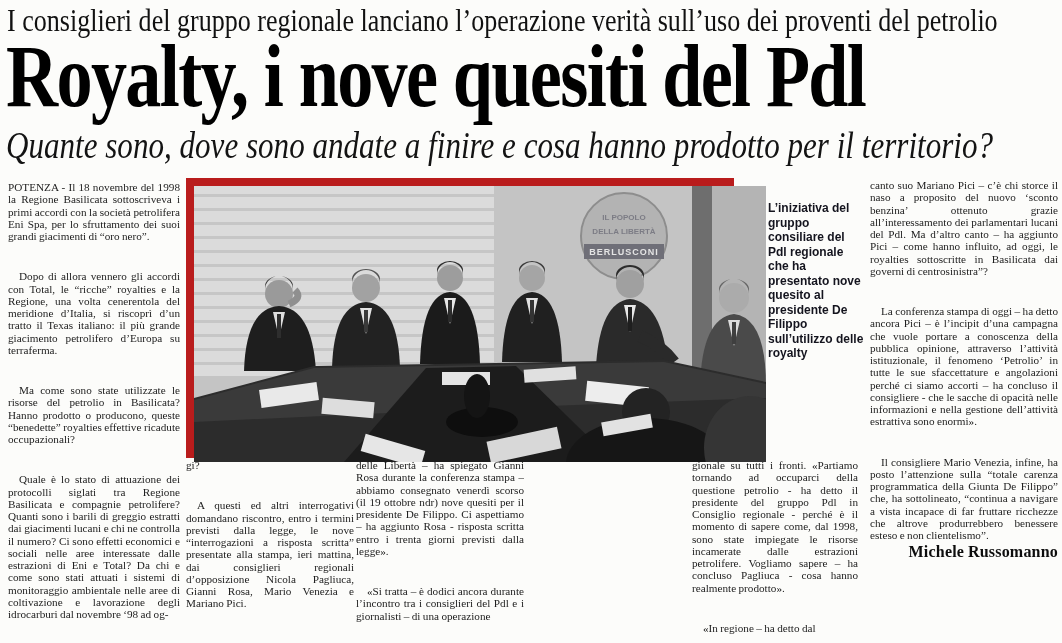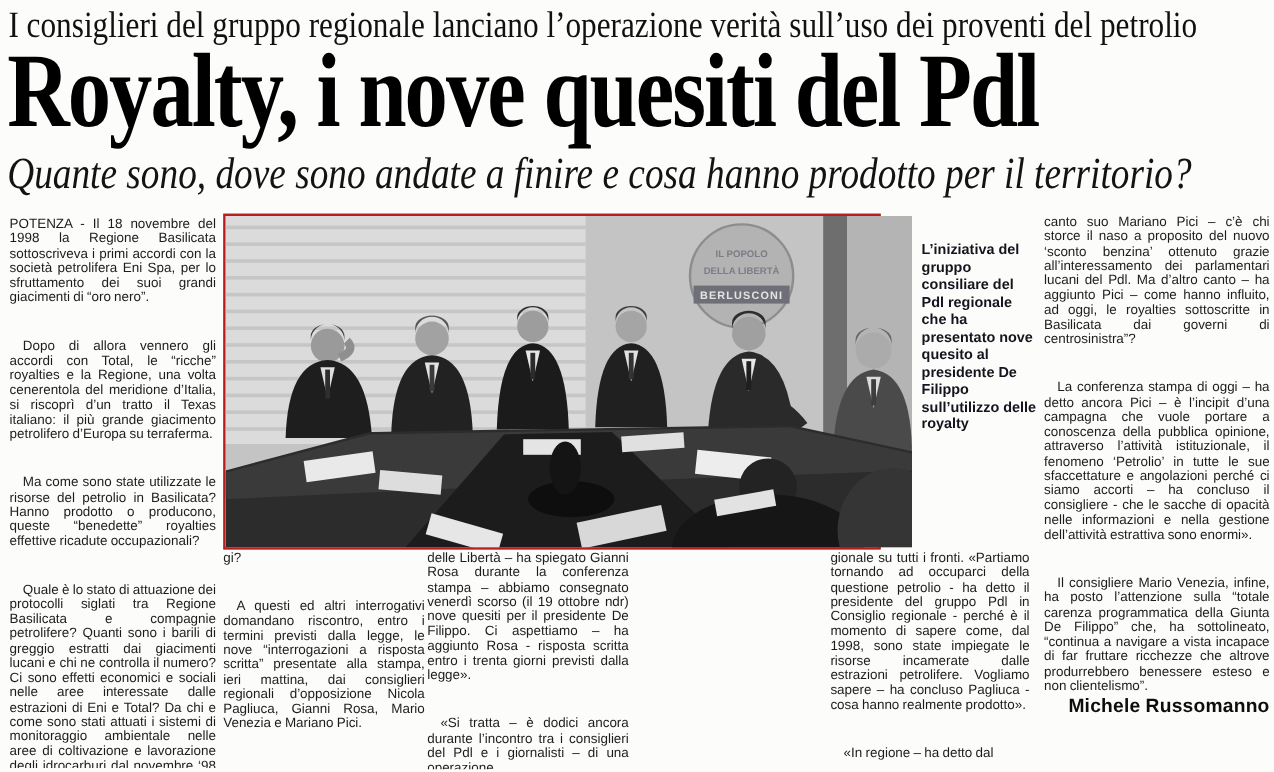--- a/index.html
+++ b/index.html
@@ -19,38 +19,38 @@
     letter-spacing:-2px; color:#000; transform:scaleX(0.82); transform-origin:0 0;
     line-height:1.0;
   }
   .subheadline {
     position:absolute; left:6px; top:127px; white-space:nowrap;
     font-family:"Liberation Serif", serif; font-style:italic; font-size:37px;
     color:#131313; transform:scaleX(0.84); transform-origin:0 0; line-height:1.05;
   }
   .col {
     position:absolute; text-align:justify; overflow:hidden;
-    font-family:Liberation Sans, sans-serif; font-size:11.2px; line-height:12.25px;
+    font-family:Liberation Serif, serif; font-size:11.2px; line-height:12.25px;
     color:#1c1c1c; word-spacing:-0.4px;
   }
   .col p { margin:0; }
   .col p.ind { text-indent:11px;margin-top:28px; }
   #col1 { left:8px;   top:181px; width:172px; height:459px; }
   #col2 { left:186px; top:459px; width:168px; height:182px; }
   #col3 { left:356px; top:459px; width:168px; height:182px; }
   #col4 { left:524px; top:459px; width:168px; height:182px; }
   #col5 { left:692px; top:459px; width:166px; height:182px; }
   #col6 { left:870px; top:179px; width:188px; height:462px; }
   .byline {
     text-align:right; font-weight:bold; font-size:16px; margin-top:5px !important;
     letter-spacing:0.2px; color:#0d0d0d;
   }
   .photo-frame {
     position:absolute; left:186px; top:178px; width:548px; height:280px;
-    border:2px solid #b91c1c; box-sizing:border-box; background:#fde047;
+    border:8px solid #b91c1c; box-sizing:border-box; background:#22c55e;
   }
   .caption {
     position:absolute; left:768px; top:201px; width:97px;
     font-family:"Liberation Sans", sans-serif; font-weight:bold;
     font-size:12px; line-height:14.5px; color:#14141e; text-align:left;
   }
 </style>
 </head>
 <body>
 

